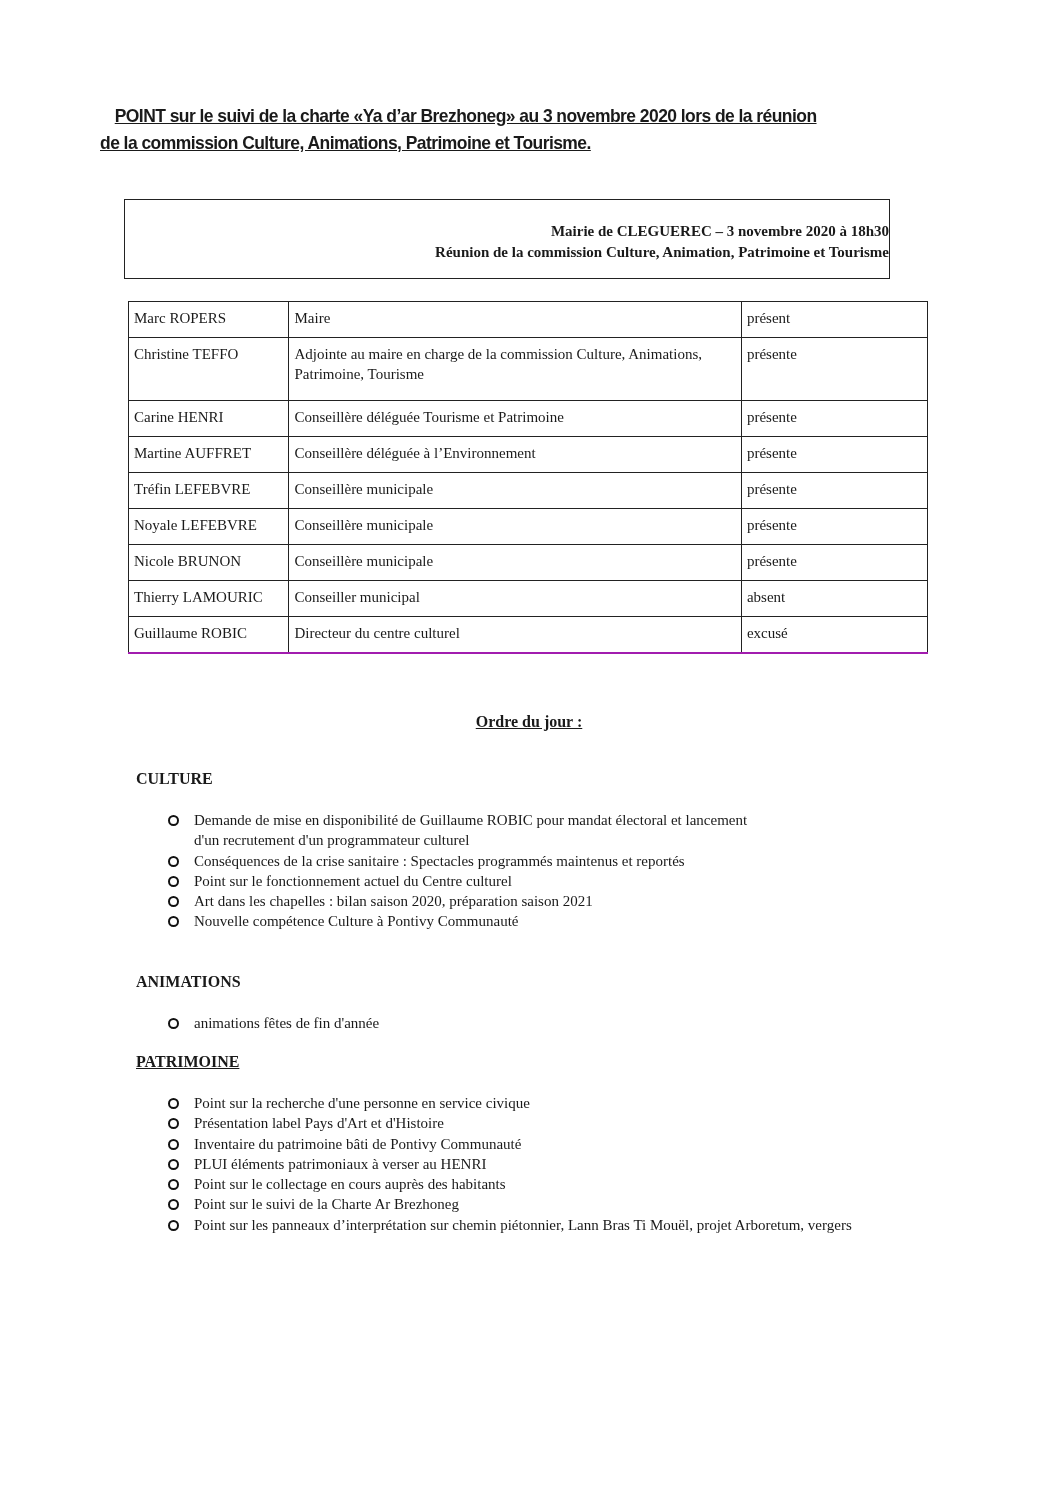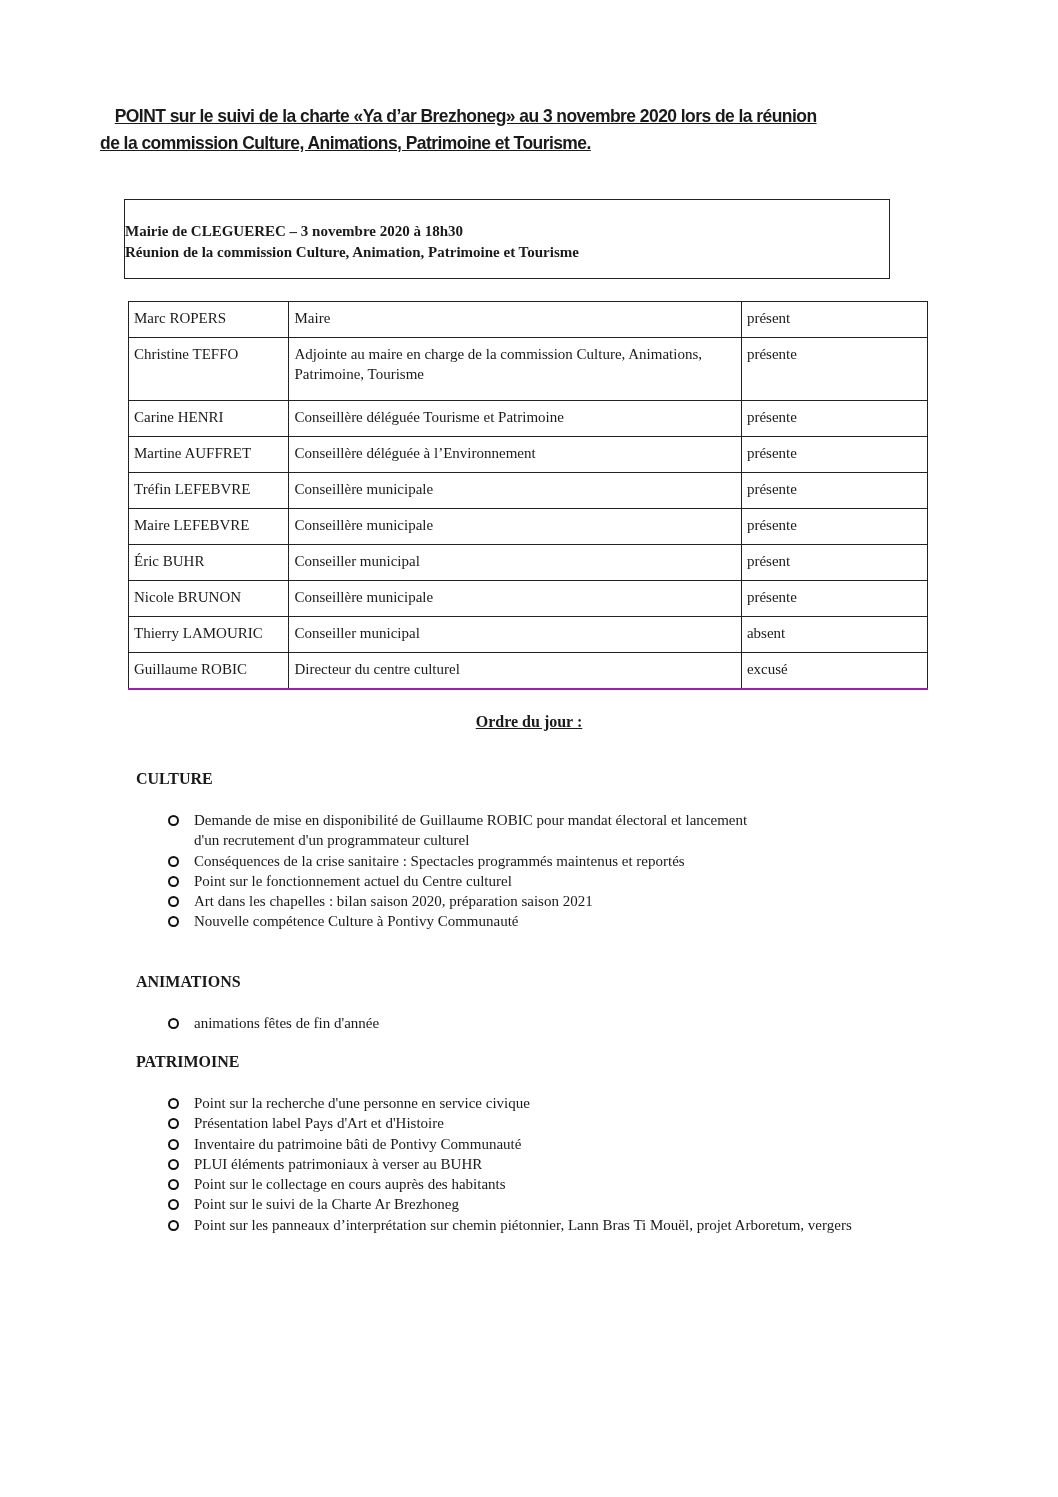--- a/index.html
+++ b/index.html
@@ -1,20 +1,20 @@
 <!DOCTYPE html>
 <html><head>
 <meta charset="utf-8">
 <style>
   html, body { margin:0; padding:0; background:#ffffff; }
   body { width:1058px; height:1497px; position:relative; font-family:"Liberation Serif", serif; color:#1a1a1a; overflow:hidden; }
   .title { position:absolute; left:100px; top:102px; width:870px; font-family:"Liberation Sans", sans-serif; font-weight:bold; font-size:19px; line-height:27px; letter-spacing:-0.6px; text-decoration:underline; transform:scaleX(0.92); transform-origin:left top; }
   .title .l1 { display:block; padding-left:16px; white-space:nowrap; }
   .title .l2 { display:block; white-space:nowrap; }
-  .header-box { position:absolute; left:124px; top:199px; width:766px; height:80px; border:1.5px solid #222; box-sizing:border-box; text-align:left; font-weight:bold; font-size:15px; line-height:21px; padding-top:21px; }
+  .header-box { position:absolute; left:124px; top:199px; width:766px; height:80px; border:1.5px solid #222; box-sizing:border-box; text-align:right; font-weight:bold; font-size:15px; line-height:21px; padding-top:21px; }
   table.att { position:absolute; left:128px; top:301px; width:800px; border-collapse:collapse; font-size:15px; }
   table.att td { border:1.5px solid #222; vertical-align:top; padding:6px 5px 4px 5px; line-height:20px; }
   table.att tr.r td { height:25px; }
   table.att tr.tall td { height:52px; }
   table.att tr:last-child td { border-bottom:2px solid #a21caf; }
   .c1 { width:150px; } .c2 { width:444px; } .c3 { width:176px; }
   .agenda-title { position:absolute; left:0; width:1058px; top:713px; text-align:center; font-weight:bold; font-size:16px; text-decoration:underline; }
   .sec { position:absolute; left:136px; font-weight:bold; font-size:16px; }
   ul.items { position:absolute; left:166px; margin:0; padding:0; list-style:none; font-size:15px; line-height:20.3px; width:760px; }
   ul.items li { position:relative; padding-left:28px; }
@@ -54,28 +54,23 @@
     <td class="c1">Martine AUFFRET</td>
     <td class="c2">Conseillère déléguée à l’Environnement</td>
     <td class="c3">présente</td>
   </tr>
   <tr class="r">
     <td class="c1">Tréfin LEFEBVRE</td>
     <td class="c2">Conseillère municipale</td>
     <td class="c3">présente</td>
   </tr>
   <tr class="r">
-    <td class="c1">Maire LEFEBVRE</td>
+    <td class="c1">Noyale LEFEBVRE</td>
     <td class="c2">Conseillère municipale</td>
     <td class="c3">présente</td>
-  </tr>
-  <tr class="r">
-    <td class="c1">Éric BUHR</td>
-    <td class="c2">Conseiller municipal</td>
-    <td class="c3">présent</td>
   </tr>
   <tr class="r">
     <td class="c1">Nicole BRUNON</td>
     <td class="c2">Conseillère municipale</td>
     <td class="c3">présente</td>
   </tr>
   <tr class="r">
     <td class="c1">Thierry LAMOURIC</td>
     <td class="c2">Conseiller municipal</td>
     <td class="c3">absent</td>
@@ -97,22 +92,22 @@
   <li><span class="bullet"></span><span>Point sur le fonctionnement actuel du Centre culturel</span></li>
   <li><span class="bullet"></span><span>Art dans les chapelles : bilan saison 2020, préparation saison 2021</span></li>
   <li><span class="bullet"></span><span>Nouvelle compétence Culture à Pontivy Communauté</span></li>
 </ul>
 
 <div class="sec" style="top:973px;">ANIMATIONS</div>
 <ul class="items" style="top:1013px;">
   <li><span class="bullet"></span><span>animations fêtes de fin d'année</span></li>
 </ul>
 
-<div class="sec" style="top:1053px;">PATRIMOINE</div>
+<div class="sec" style="top:1053px;text-decoration:underline;">PATRIMOINE</div>
 <ul class="items" style="top:1093px;">
   <li><span class="bullet"></span><span>Point sur la recherche d'une personne en service civique</span></li>
   <li><span class="bullet"></span><span>Présentation label Pays d'Art et d'Histoire</span></li>
   <li><span class="bullet"></span><span>Inventaire du patrimoine bâti de Pontivy Communauté</span></li>
-  <li><span class="bullet"></span><span>PLUI éléments patrimoniaux à verser au BUHR</span></li>
+  <li><span class="bullet"></span><span>PLUI éléments patrimoniaux à verser au HENRI</span></li>
   <li><span class="bullet"></span><span>Point sur le collectage en cours auprès des habitants</span></li>
   <li><span class="bullet"></span><span>Point sur le suivi de la Charte Ar Brezhoneg</span></li>
   <li><span class="bullet"></span><span>Point sur les panneaux d’interprétation sur chemin piétonnier, Lann Bras Ti Mouël, projet Arboretum, vergers</span></li>
 </ul>
 
 </body></html>

